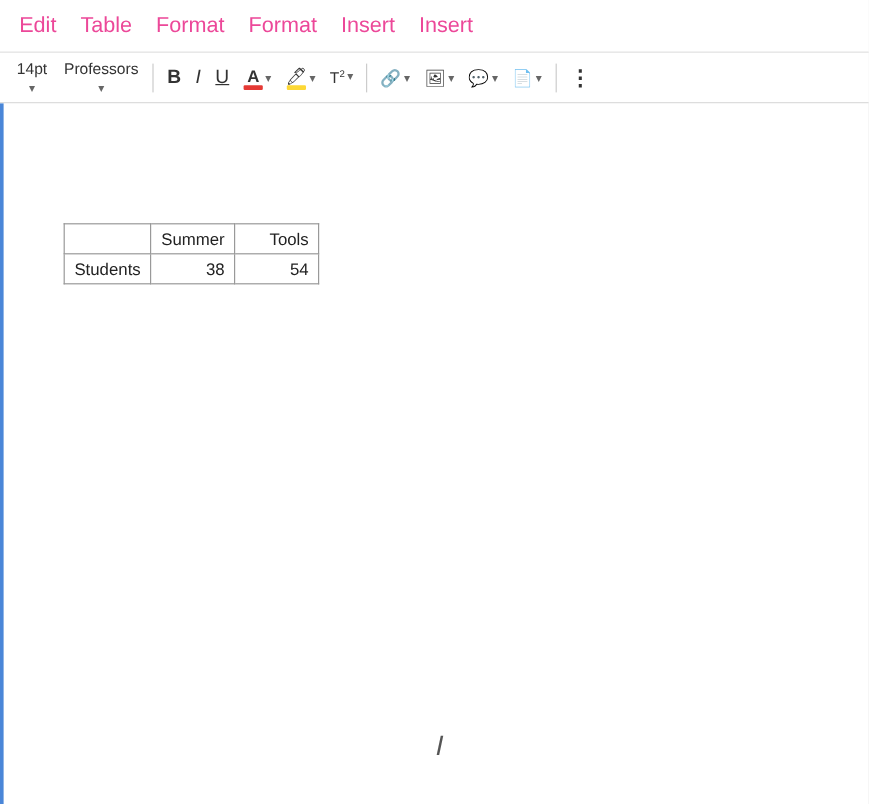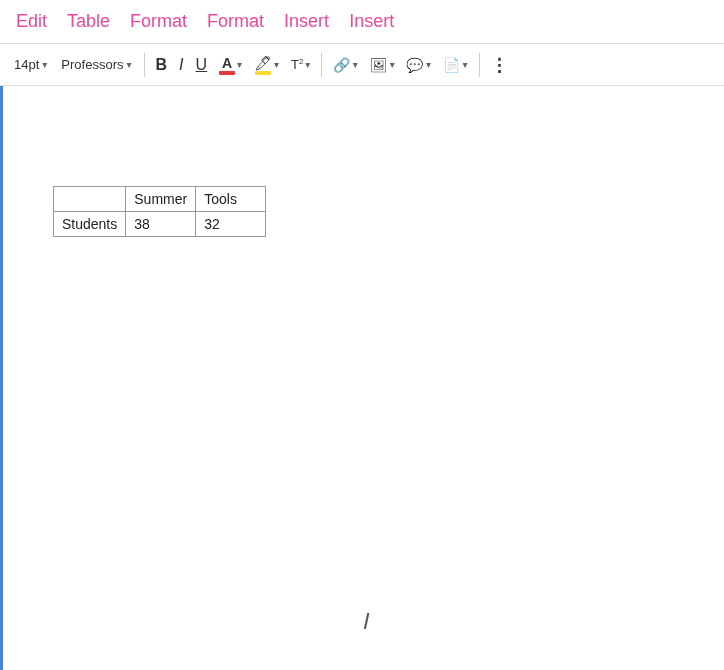--- a/index.html
+++ b/index.html
@@ -59,20 +59,21 @@
       display: flex;
       align-items: center;
       gap: 3px;
       padding: 3px 6px;
       border-radius: 3px;
       cursor: pointer;
       font-size: 13px;
       color: #333;
       background: transparent;
       border: none;
+      flex-direction: column;
     }
     .chevron { font-size: 10px; color: #666; }
 
     
     .color-indicator {
       display: flex;
       flex-direction: column;
       align-items: center;
     }
     .color-bar-red { width: 16px; height: 4px; background: #e53935; border-radius: 1px; }
@@ -109,20 +110,21 @@
     .data-table {
       border-collapse: collapse;
       margin-top: 60px;
     }
     .data-table td {
       border: 1px solid #999;
       padding: 4px 8px;
       font-size: 14px;
       color: #222;
       min-width: 70px;
+      text-align: right;
     }
 
     
     .i-beam {
       position: absolute;
       bottom: 35px;
       left: 50%;
       font-size: 22px;
       color: #555;
       cursor: text;
@@ -221,21 +223,21 @@
     <table class="data-table">
       <tbody id="table-body">
       <tr>
             <td></td>
             <td>Summer</td>
             <td>Tools</td>
           </tr>
           <tr>
             <td>Students</td>
             <td>38</td>
-            <td>32</td>
+            <td>54</td>
           </tr>
         </tbody>
     </table>
 
     <div class="i-beam">𝐼</div>
 
   </div>
 </div>
 
 </body></html>

